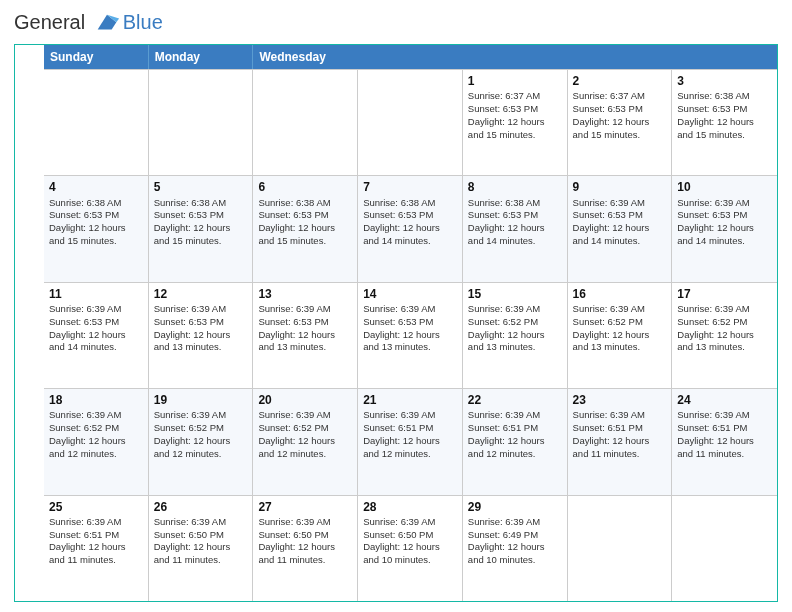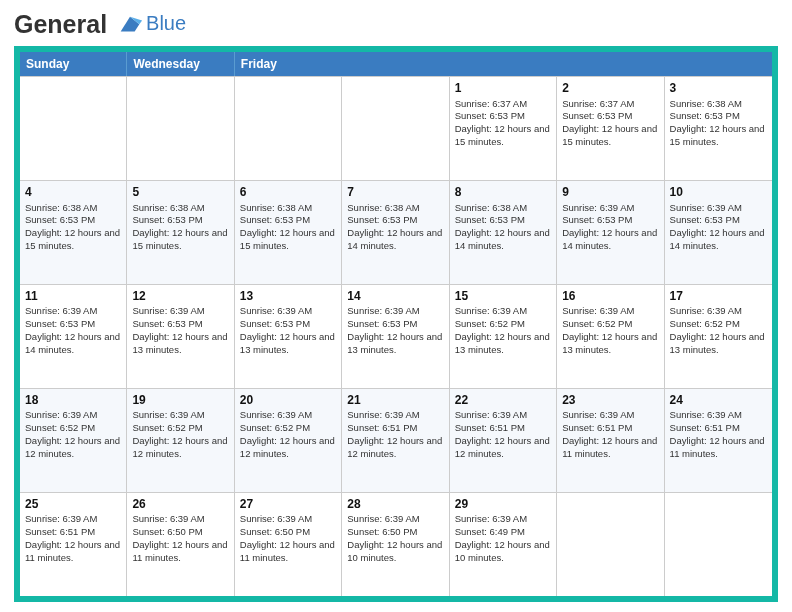--- a/index.html
+++ b/index.html
@@ -41,21 +41,22 @@
       color: #222;
     }
     .location {
       font-size: 14px;
       color: #444;
     }
     .calendar {
       flex: 1;
       display: flex;
       flex-direction: column;
-      border: 6px solid #14b8a6;
+      border: 1px solid #14b8a6;
+      padding-left: 29px;
     }
     .cal-header-row {
       display: grid;
       grid-template-columns: repeat(7, 1fr);
       background: #3a7cc1;
     }
     .cal-header-cell {
       color: #fff;
       font-size: 12px;
       font-weight: bold;
@@ -99,42 +100,42 @@
     }
   </style>
 </head>
 <body>
 
 <div class="page">
   <div class="header">
     <div class="logo">
       <div>
         <div style="display:flex;align-items:center;">
-          <div style="font-size:25px;font-weight:bold;line-height:1.15;">
+          <div style="font-size:20px;font-weight:normal;line-height:1.15;">
             <span style="color:#333;">General</span>
             <svg class="logo-icon" viewBox="0 0 30 28" style="display:inline-block;vertical-align:middle;margin-left:2px;">
               <polygon points="5,20 15,4 25,12 20,20" fill="#3a7cc1"></polygon>
               <polygon points="15,4 28,8 25,12" fill="#5aaee8"></polygon>
             </svg>
           </div>
           <div style="font-size:20px;font-weight:normal;color:#3a7cc1;margin-top:-4px;margin-left:2px;">Blue</div>
         </div>
       </div>
     </div>
     <div class="title-block">
       <div class="month-year"></div>
       <div class="location"></div>
     </div>
   </div>
 
   <div class="calendar">
     <div class="cal-header-row">
     <div class="cal-header-cell">Sunday</div>
+        <div class="cal-header-cell">Monday</div>
         <div class="cal-header-cell">Wednesday</div>
-        <div class="cal-header-cell">Friday</div>
       </div>
     <div class="cal-body">
     <div class="cal-row odd-row">
           <div class="cal-cell empty"></div>
           <div class="cal-cell empty"></div>
           <div class="cal-cell empty"></div>
           <div class="cal-cell empty"></div>
           <div class="cal-cell"><span class="day-num">1</span><span style="white-space: pre-line;">Sunrise: 6:37 AM
 Sunset: 6:53 PM
 Daylight: 12 hours and 15 minutes.</span></div>

